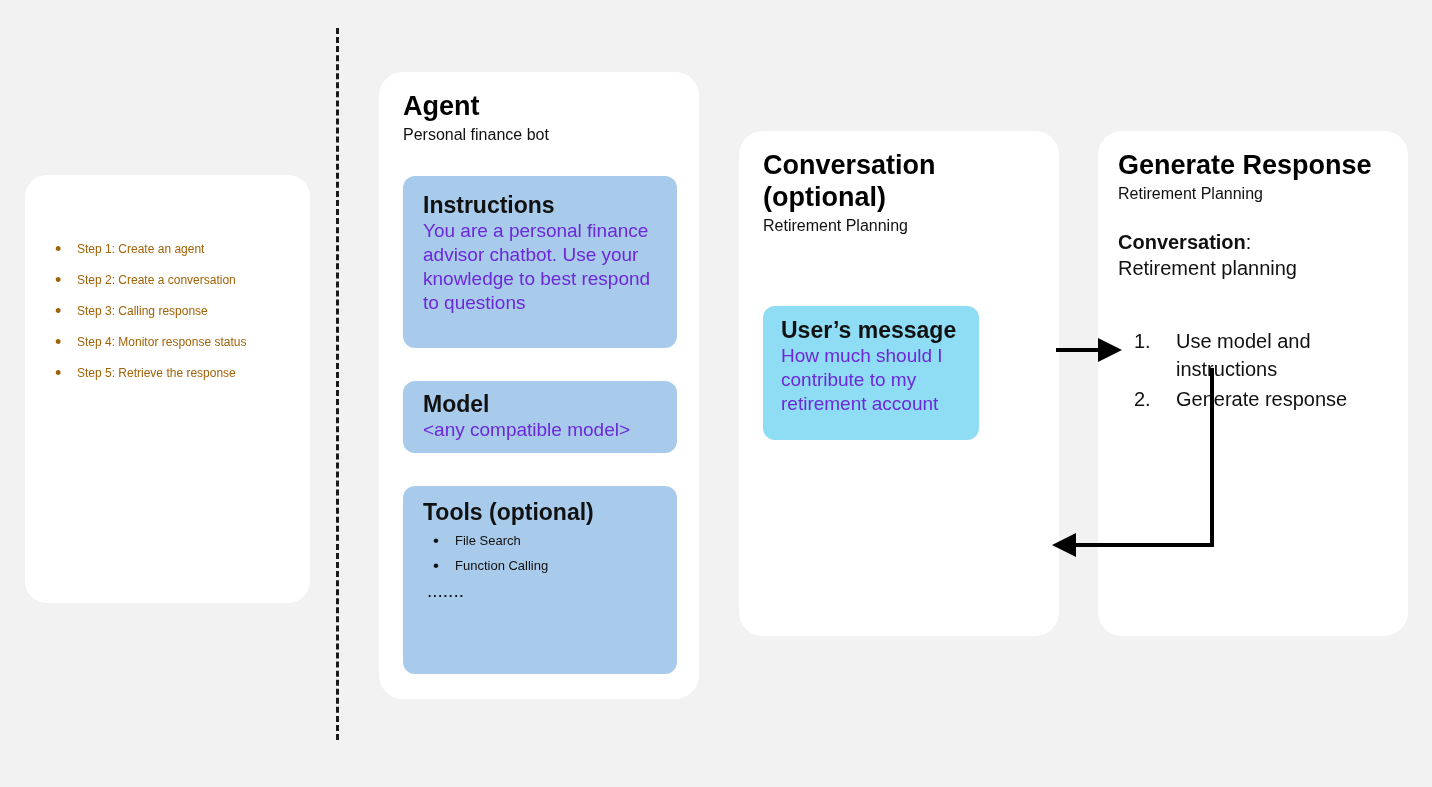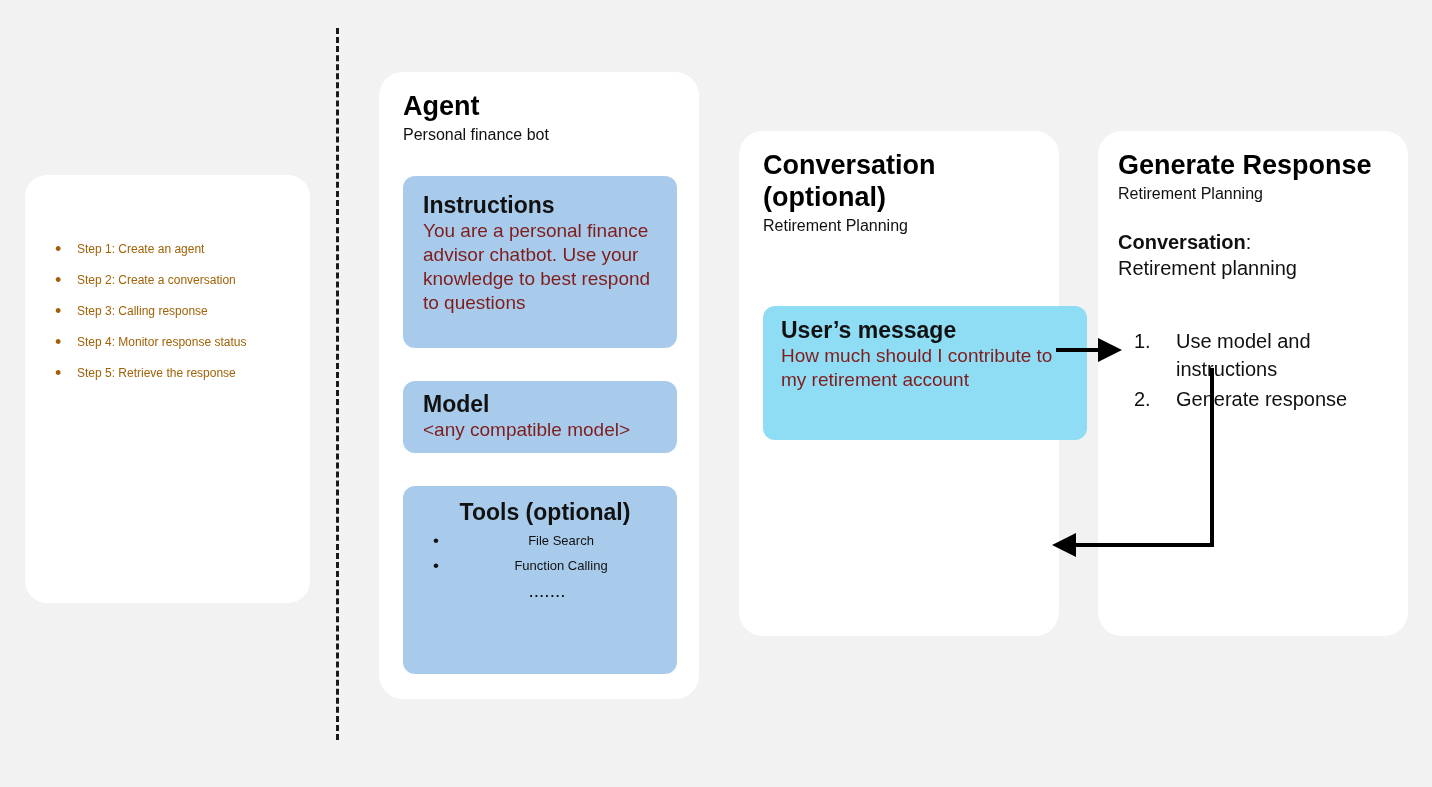--- a/index.html
+++ b/index.html
@@ -101,29 +101,29 @@
   }
   .box-title {
     font-size: 23px;
     font-weight: bold;
     line-height: 28px;
     color: #111111;
   }
   .box-text {
     font-size: 19px;
     line-height: 24px;
-    color: #7f1d1d;
+    color: #6d28d9;
   }
 
   #instructions-box { left: 24px; top: 104px; width: 274px; height: 172px; }
   #instructions-box .inner { position: absolute; left: 20px; top: 15px; right: 12px; }
   #model-box { left: 24px; top: 309px; width: 274px; height: 72px; }
   #model-box .inner { position: absolute; left: 20px; top: 9px; right: 10px; }
   #tools-box { left: 24px; top: 414px; width: 274px; height: 188px; }
-  #tools-box .inner { position: absolute; left: 20px; top: 12px; right: 10px; text-align: center; }
+  #tools-box .inner { position: absolute; left: 20px; top: 12px; right: 10px; }
 
   .tools-list {
     margin: 2px 0 0 0;
     padding: 0;
     list-style: none;
   }
   .tools-list li {
     position: relative;
     padding-left: 32px;
     font-size: 13px;
@@ -156,21 +156,21 @@
   .conv-head {
     position: absolute;
     left: 24px;
     top: 18px;
     right: 14px;
   }
   .cyan-box {
     position: absolute;
     left: 24px;
     top: 175px;
-    width: 324px;
+    width: 216px;
     height: 134px;
     background: #8fddf4;
     border-radius: 12px;
   }
   .pink-box {
     position: absolute;
     left: 24px;
     top: 348px;
     width: 272px;
     height: 134px;

